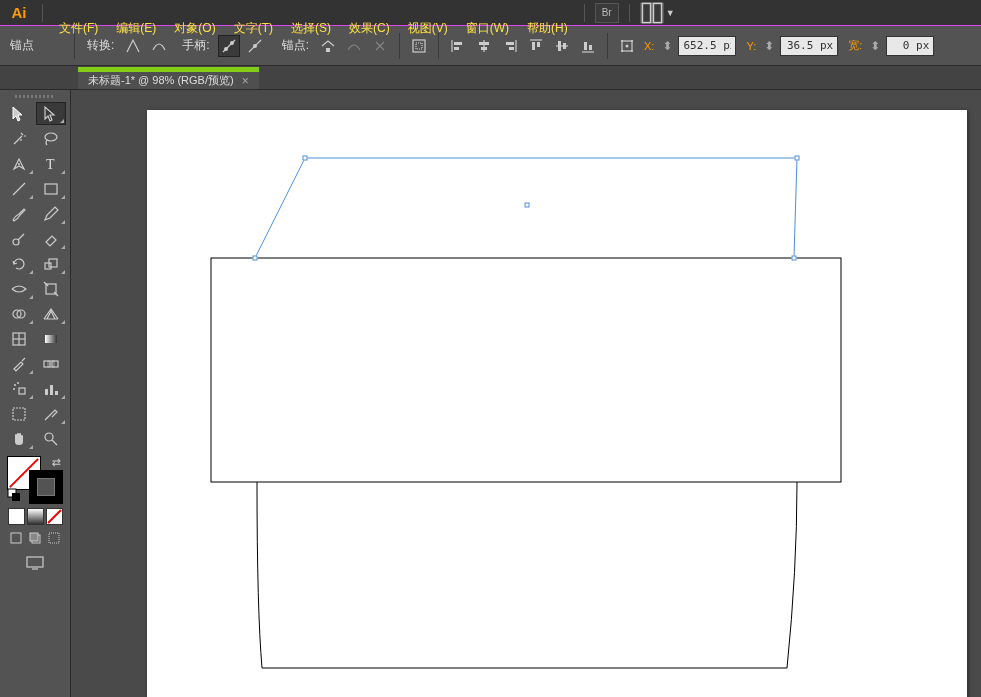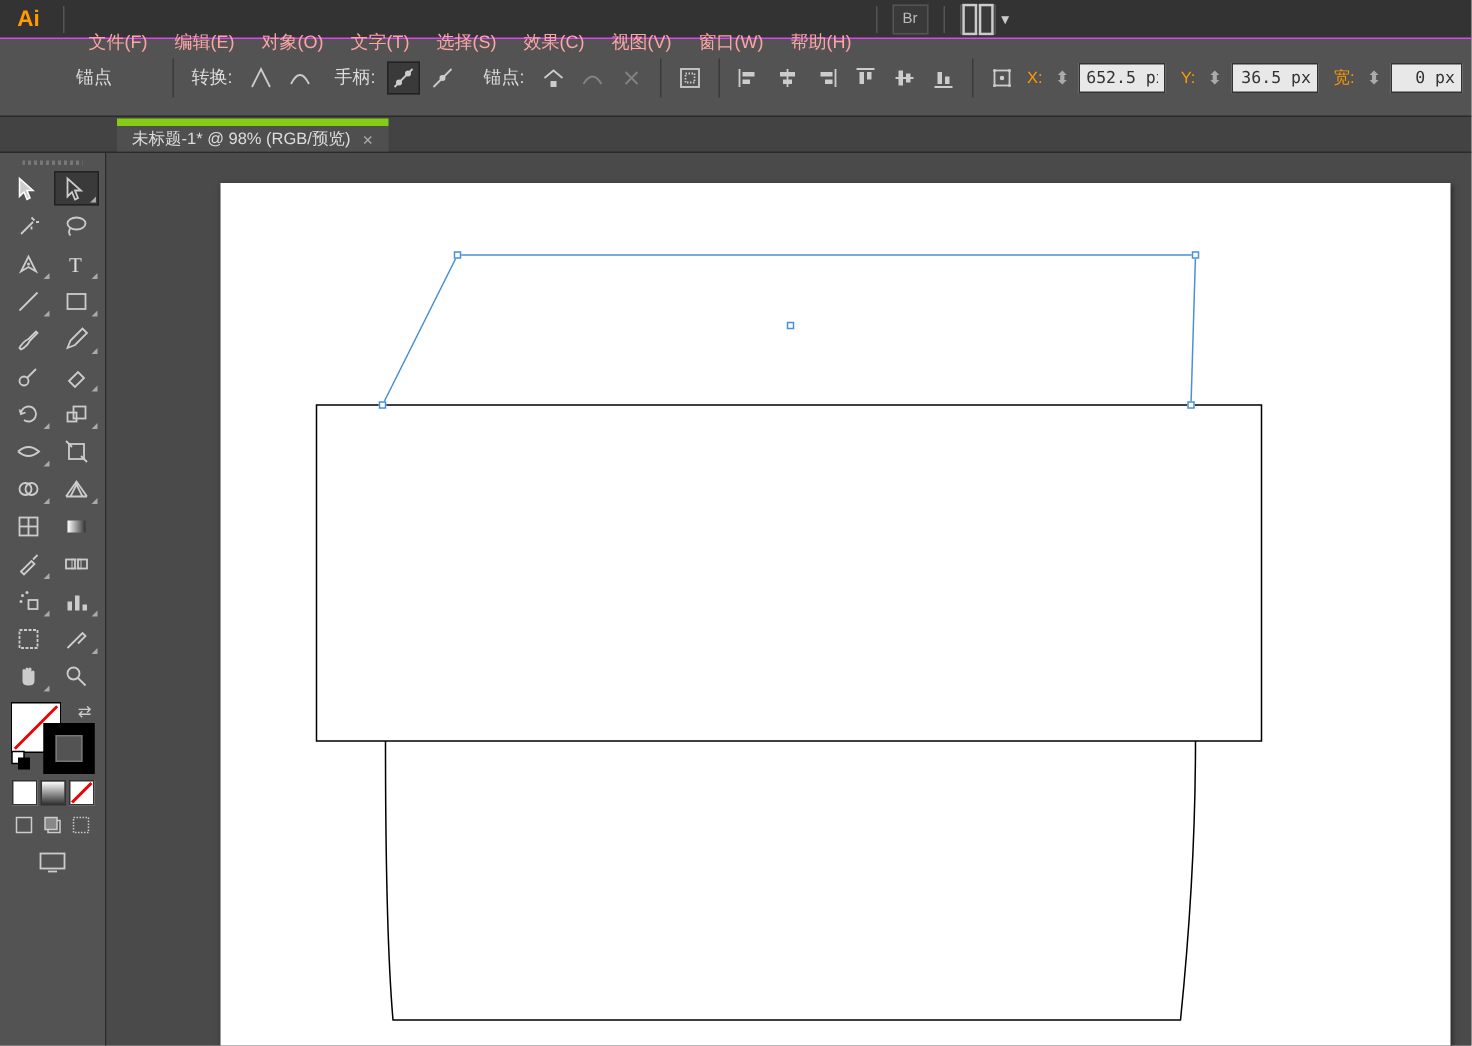--- a/index.html
+++ b/index.html
@@ -1,26 +1,26 @@
 <!DOCTYPE html>
 <html><head>
 <meta charset="utf-8">
 <style>
 * { margin: 0; padding: 0; box-sizing: border-box; user-select: none; }
 body { font-family: "Microsoft YaHei", Arial, sans-serif; font-size: 12px; background: #4a4a4a; width: 981px; height: 697px; overflow: hidden; color: #ddd; }
 
 
 .menu-bar { height: 26px; background: #333333; display: flex; align-items: center; padding: 0 4px; gap: 2px; border-bottom: 1px solid #d946ef; }
 .app-logo { width: 30px; height: 22px; display: flex; align-items: center; justify-content: center; font-weight: bold; color: #ff9a00; font-size: 15px; font-family: Arial; }
-.menu-item { padding: 3px 8px; color: #fca5a5; cursor: pointer; margin-top: 31px; }
+.menu-item { padding: 3px 8px; color: #fde047; cursor: pointer; margin-top: 31px; }
 .menu-sep { width: 1px; height: 18px; background: #555; margin: 0 6px; }
 .menu-icon { width: 24px; height: 20px; display: flex; align-items: center; justify-content: center; border: 1px solid #555; background: #3a3a3a; color: #bbb; margin: 0 2px; font-size: 10px; }
 
 
-.control-bar { height: 52px; background: #535353; display: flex; align-items: center; padding: 0 6px; gap: 4px; border-bottom: 1px solid #2a2a2a; justify-content: flex-end; }
+.control-bar { height: 40px; background: #535353; display: flex; align-items: center; padding: 0 6px; gap: 4px; border-bottom: 1px solid #2a2a2a; }
 .ctrl-label { color: #ddd; font-size: 12px; padding: 0 4px; }
 .ctrl-btn { width: 22px; height: 22px; background: #535353; border: 1px solid transparent; display: flex; align-items: center; justify-content: center; color: #ccc; cursor: pointer; }
 .ctrl-btn.active { background: #3a3a3a; border: 1px solid #222; }
 .ctrl-btn svg { width: 16px; height: 16px; }
 .ctrl-sep { width: 1px; height: 26px; background: #3a3a3a; margin: 0 4px; }
 .ctrl-input { width: 58px; height: 20px; background: #e8e8e8; border: 1px solid #333; color: #333; font-size: 11px; padding: 1px 4px; text-align: right; font-family: monospace; }
 .ctrl-xy { color: #ff9a00; font-size: 11px; padding: 0 2px; }
 .ctrl-link-icon { width: 14px; height: 20px; display: flex; align-items: center; justify-content: center; color: #aaa; }
 
 

